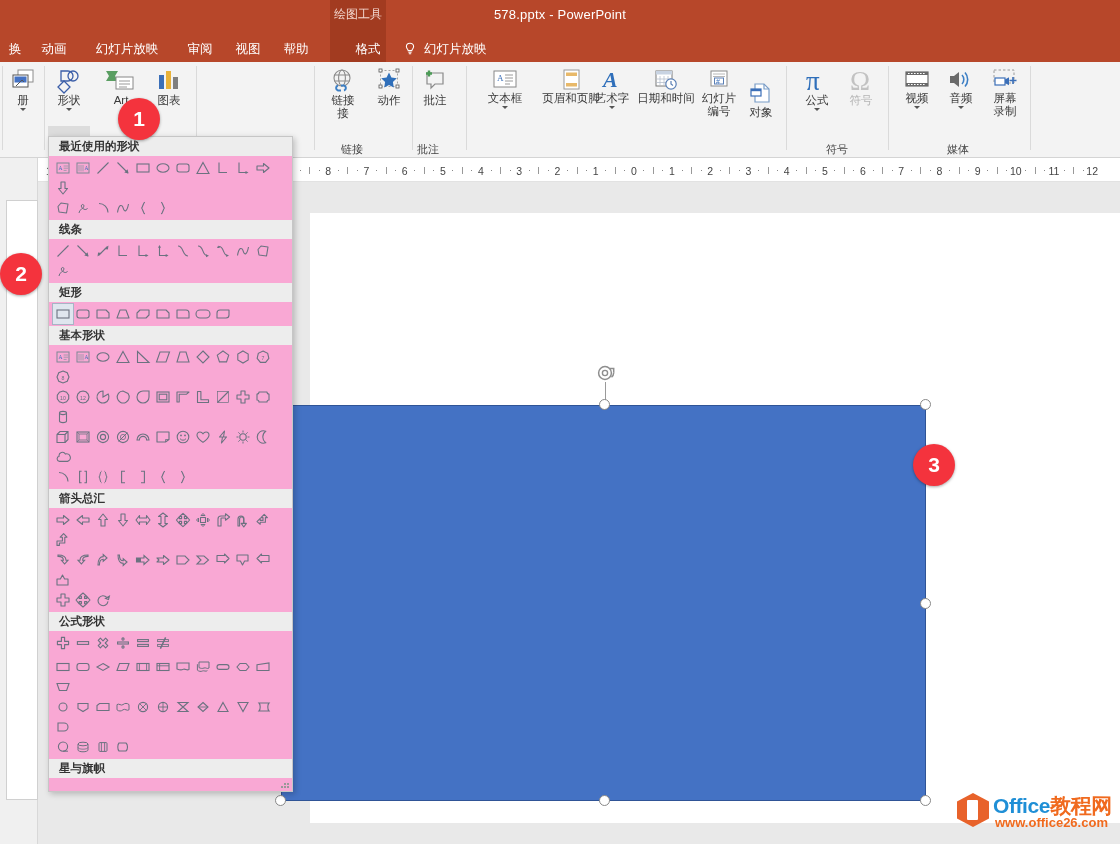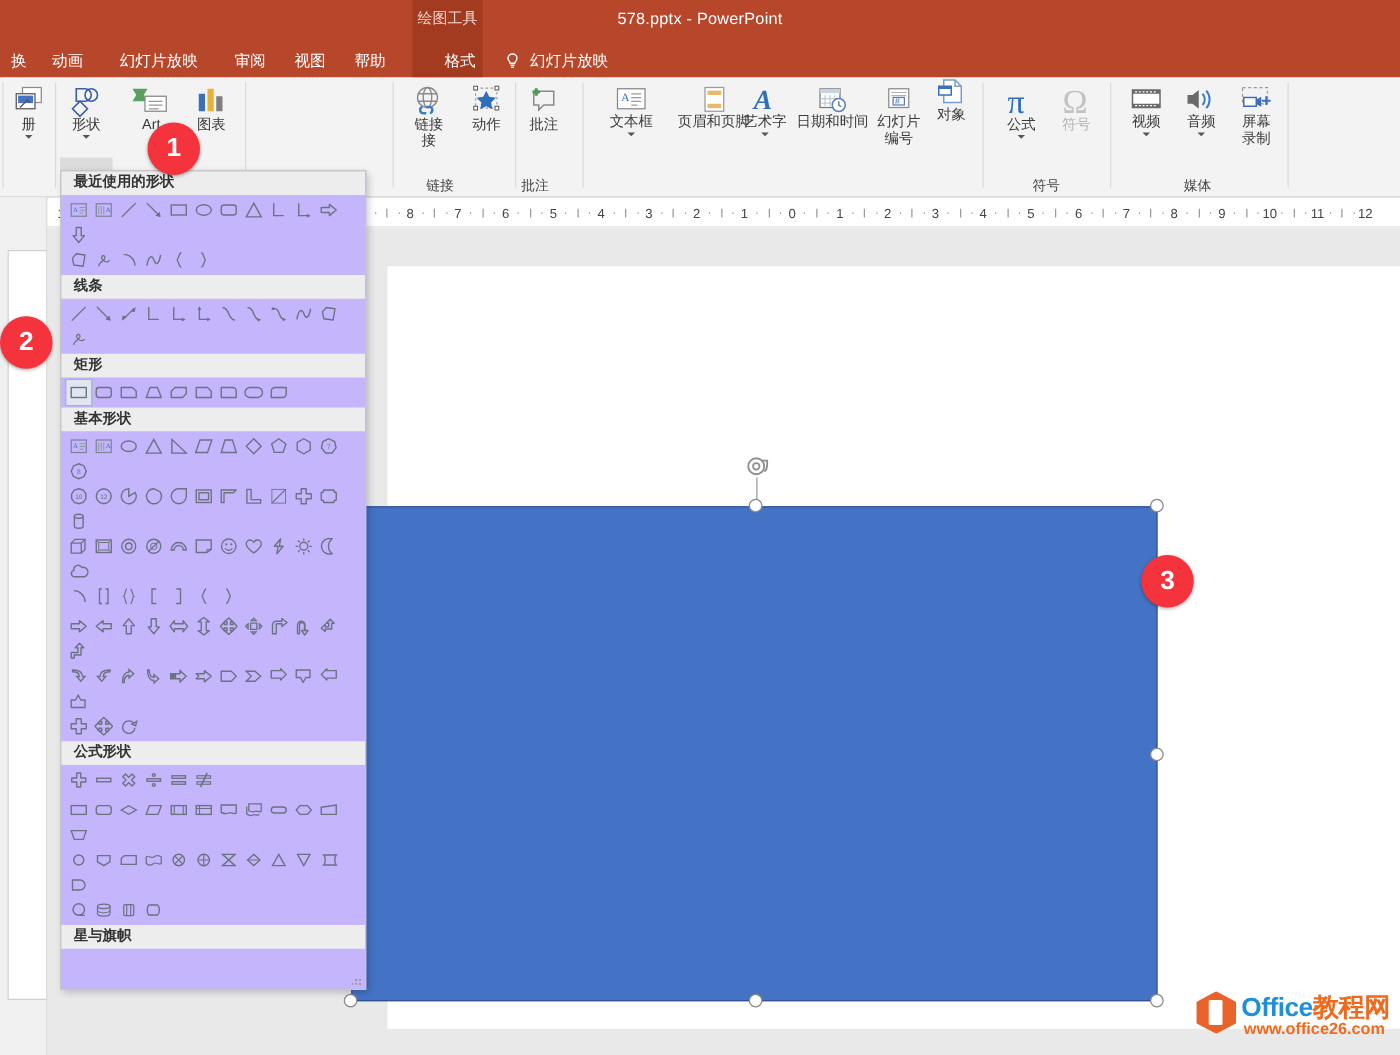--- a/index.html
+++ b/index.html
@@ -128,21 +128,21 @@
     position: absolute; border-radius: 50%;
     background: #f4333d; color: #ffffff;
     font-size: 21px; font-weight: bold; text-align: center;
     display: flex; align-items: center; justify-content: center;
     box-shadow: 0 1px 3px rgba(0,0,0,.35);
   }
 
   
   .gallery {
     position: absolute; left: 48px; top: 136px; width: 245px; height: 656px;
-    background: #c4b5fd; border: 1px solid #c6c6c6;
+    background: #f9a8d4; border: 1px solid #c6c6c6;
     box-shadow: 2px 2px 6px rgba(0,0,0,.22);
     overflow: hidden;
   }
   .gal-head {
     height: 19px; line-height: 19px; padding-left: 10px;
     background: #ededed; font-size: 11.5px; color: #333; font-weight: bold;
   }
   .gal-rows { padding: 2px 0 2px 4px; }
   .gal-row { display: flex; flex-wrap: wrap; }
   .gshape {
@@ -354,21 +354,21 @@
       <svg class="ic-art" width="26" height="24" viewBox="0 0 26 24">
         <rect x="5" y="3" width="16" height="15" fill="#ffffff" stroke="#8a8a8a" stroke-width="1"></rect>
         <path d="M7 6h12M7 8.5h12" stroke="#b0b0b0" stroke-width=".9"></path>
         <rect x="8.5" y="10" width="9" height="6" fill="#ffffff" stroke="#5a7fb5" stroke-width="1"></rect>
         <text x="10" y="15.5" font-size="7" fill="#3b6fb8" font-family="Liberation Sans, sans-serif">#</text>
       </svg>
       <span class="cap">幻灯片</span>
       <span class="cap">编号</span>
     </div>
 
-    <div class="ic-btn" style="left:740px;top:0;width:42px;text-align:center;">
+    <div class="ic-btn" style="left:740px;top:20px;width:42px;text-align:center;">
       <svg class="ic-art" width="26" height="24" viewBox="0 0 26 24">
         <path d="M7 2h9l5 5v13H7z" fill="#ffffff" stroke="#7a9dc7" stroke-width="1.2"></path>
         <path d="M16 2v5h5" fill="none" stroke="#7a9dc7" stroke-width="1.2"></path>
         <rect x="3" y="7" width="10" height="7" fill="#ffffff" stroke="#3b6fb8" stroke-width="1.2"></rect>
         <rect x="3" y="7" width="10" height="2.2" fill="#3b6fb8"></rect>
       </svg>
       <span class="cap">对象</span>
     </div>
 
     <div class="ic-btn" style="left:796px;top:4px;width:42px;">
@@ -1008,20 +1008,21 @@
               <path d="M10 2.2c-2 0-2 5.4-3.6 5.8 1.6.4 1.6 5.8 3.6 5.8" stroke="#6b7280" stroke-width="1.1" fill="none"></path>
             </svg>
           </div>
           <div class="gshape">
             <svg width="16" height="16" viewBox="0 0 16 16">
               <path d="M6 2.2c2 0 2 5.4 3.6 5.8-1.6.4-1.6 5.8-3.6 5.8" stroke="#6b7280" stroke-width="1.1" fill="none"></path>
             </svg>
           </div>
         </div>
       </div>
+      <div class="gal-head">箭头总汇</div>
       <div class="gal-rows">
         <div class="gal-row">
           <div class="gshape">
             <svg width="16" height="16" viewBox="0 0 16 16">
               <path d="M2 6h6.5V3.5L14 8l-5.5 4.5V10H2z" fill="none" stroke="#6b7280" stroke-width="1.1" stroke-linejoin="round"></path>
             </svg>
           </div>
           <div class="gshape">
             <svg width="16" height="16" viewBox="0 0 16 16">
               <path d="M14 6H7.5V3.5L2 8l5.5 4.5V10H14z" fill="none" stroke="#6b7280" stroke-width="1.1" stroke-linejoin="round"></path>

